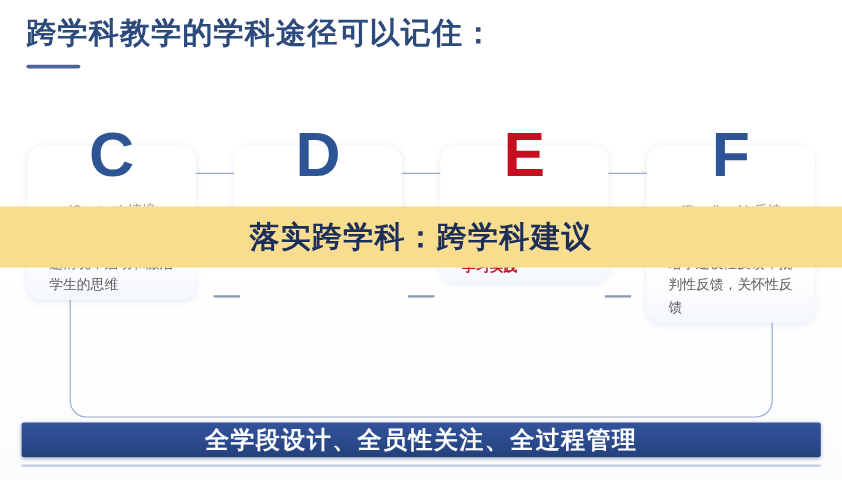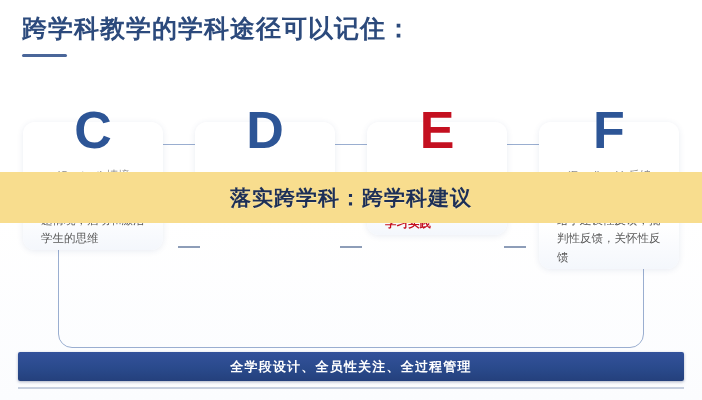--- a/index.html
+++ b/index.html
@@ -108,40 +108,40 @@
   
   #bottom-banner{
     position:absolute;left:18px;right:18px;top:352px;height:29px;
     background:linear-gradient(180deg,#33529b 0%,#2a4a8c 55%,#24407c 100%);
     border-radius:2px;
     display:flex;align-items:center;justify-content:center;
     box-shadow:0 1px 3px rgba(20,40,90,.35);
   }
   #bottom-banner-text{
     color:#ffffff;
-    font-size:13px;
+    font-size:20px;
     font-weight:bold;
     letter-spacing:1.2px;
     white-space:nowrap;
   }
   #banner-underline{
     position:absolute;left:18px;right:18px;top:387px;height:1.5px;
     background:#c6cfdf;
   }
 
   
   #overlay-band{
     position:absolute;left:0;right:0;top:172px;height:51px;
     background:#f8dd8e;
     display:flex;align-items:center;justify-content:center;
     z-index:20;
   }
   #overlay-text{
     color:#1d2f57;
-    font-size:21px;
+    font-size:25px;
     font-weight:bold;
     letter-spacing:1px;
     white-space:nowrap;
     text-shadow:0 1px 0 rgba(255,255,255,.25);
   }
 </style>
 </head>
 <body>
 
 <div id="slide">

